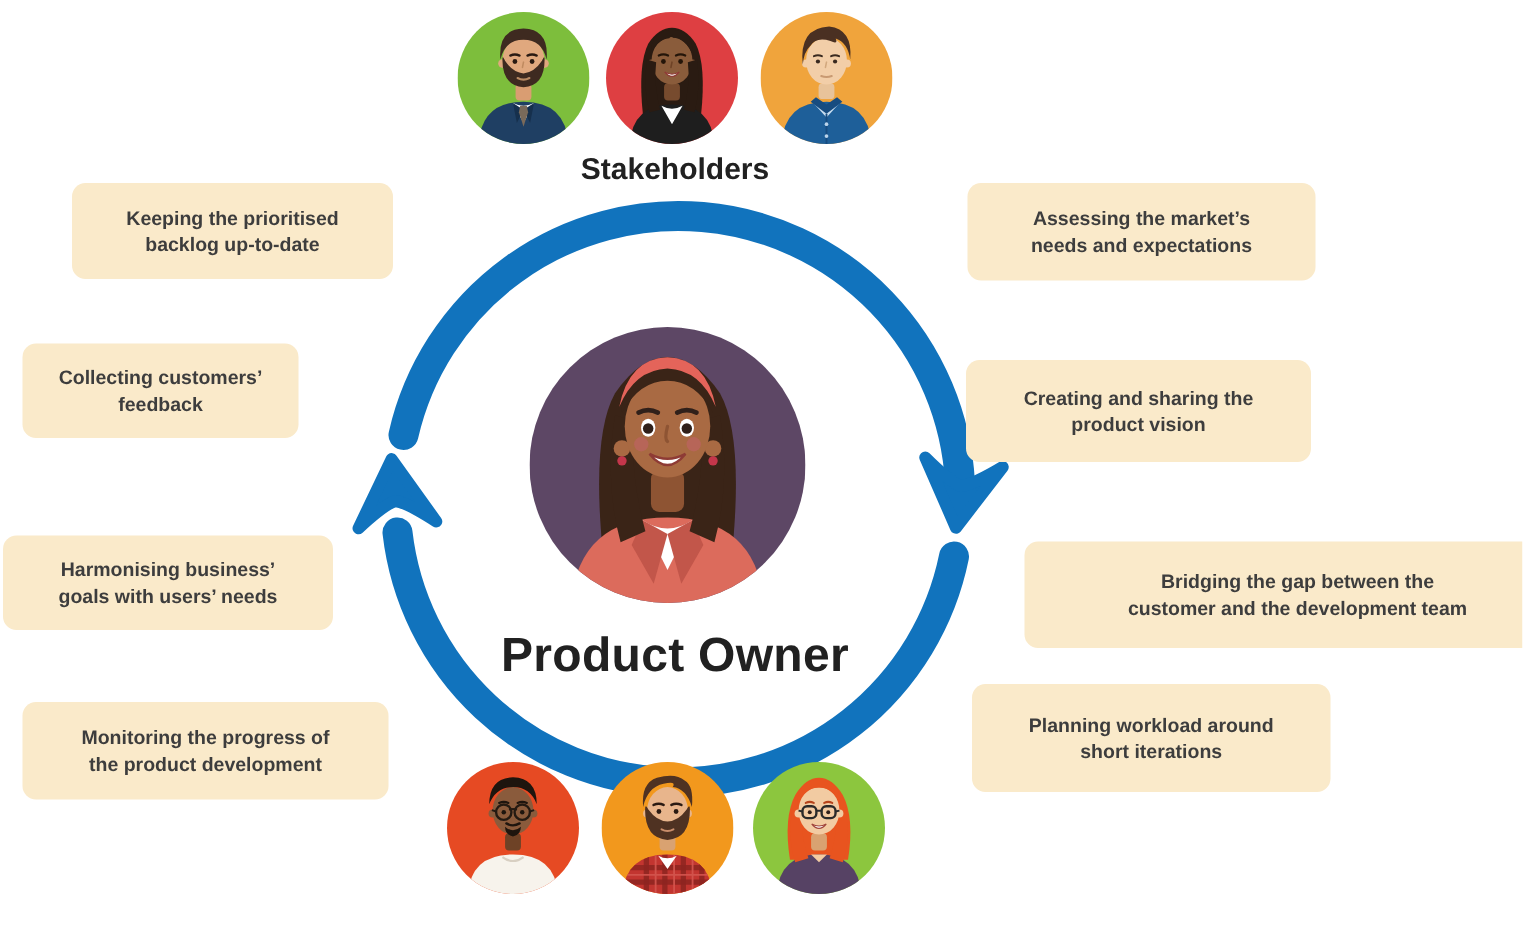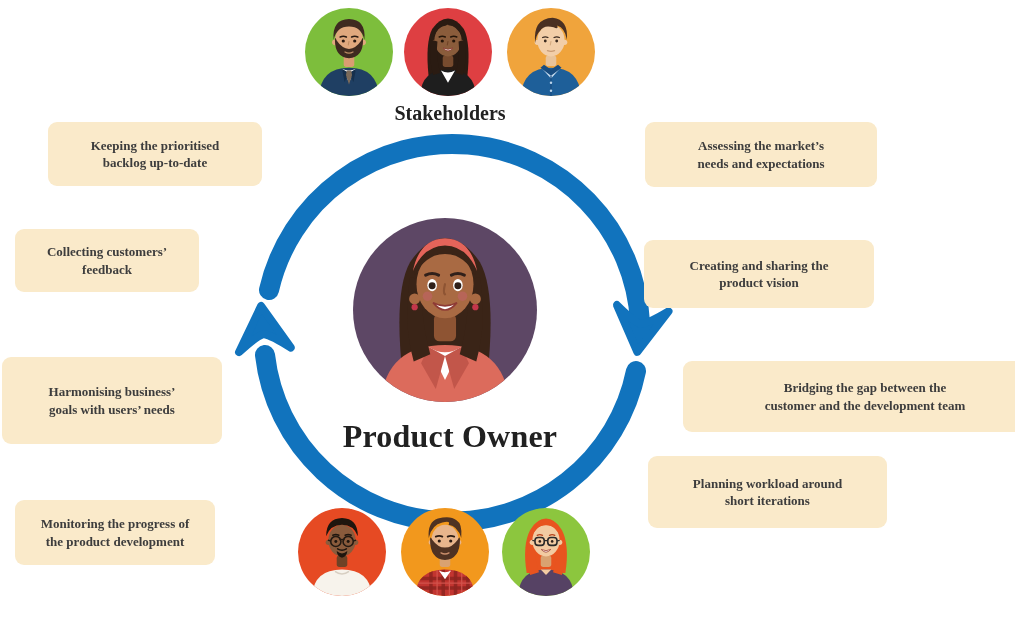--- a/index.html
+++ b/index.html
@@ -1,20 +1,20 @@
 <!DOCTYPE html>
 <html style="--arrow-blue: #1173BD; --box-bg: #FAEACA; --box-text: #3D3D3D; --caption-text: #212121; --stakeholder1-bg: #7DBE3C; --stakeholder2-bg: #DE3F42; --stakeholder3-bg: #F0A43C; --developer1-bg: #E64A23; --developer2-bg: #F2981D; --developer3-bg: #8CC63E; --product-owner-bg: #5D4765;"><head>
 <meta charset="utf-8">
 <style>
   :root{
     --arrow-blue:#1173BD; --box-bg:#FAEACA; --box-text:#3D3D3D; --caption-text:#212121;
   }
   html,body{margin:0;padding:0;background:#fff;}
   .canvas{position:relative;width:1015px;height:629px;background:#fff;overflow:hidden;
-          font-family:Liberation Serif, serif;}
+          font-family:Liberation Sans, sans-serif;}
   .ring{position:absolute;left:0;top:0;z-index:1;}
   .avatar{position:absolute;z-index:3;}
   .avatar svg{display:block;width:100%;height:100%;}
   .box{position:absolute;z-index:4;background:var(--box-bg);color:var(--box-text);
        font-weight:700;font-size:13px;line-height:1.32;border-radius:9px;
        display:flex;align-items:center;justify-content:center;text-align:center;
        white-space:pre-line;padding:6px 10px;box-sizing:border-box;}
   .caption{position:absolute;z-index:4;color:var(--caption-text);font-weight:700;
            text-align:center;}
   .caption.small{font-size:20px;}
@@ -264,23 +264,23 @@
         <path d="M44.5 47 Q50 53.5 55.5 47 Q50 50 44.5 47 Z" fill="#FFFFFF" stroke="#A0443C" stroke-width="0.9"></path>
       </g>
     </svg>
   </div>
 
 
   <div class="box" style="left:48px;top:122px;width:214px;height:64px">Keeping the prioritised
 backlog up-to-date</div>
   <div class="box" style="left:15px;top:229px;width:184px;height:63px">Collecting customers’
 feedback</div>
-  <div class="box" style="left:2px;top:357px;width:220px;height:87px">Harmonising business’
+  <div class="box" style="left:2px;top:357px;width:220px;height:63px">Harmonising business’
 goals with users’ needs</div>
-  <div class="box" style="left:15px;top:500px;width:200px;height:65px">Monitoring the progress of
+  <div class="box" style="left:15px;top:468px;width:244px;height:65px">Monitoring the progress of
 the product development</div>
 
   <div class="box" style="left:645px;top:122px;width:232px;height:65px">Assessing the market’s
 needs and expectations</div>
   <div class="box" style="left:644px;top:240px;width:230px;height:68px">Creating and sharing the
 product vision</div>
   <div class="box" style="left:683px;top:361px;width:364px;height:71px">Bridging the gap between the
 customer and the development team</div>
   <div class="box" style="left:648px;top:456px;width:239px;height:72px">Planning workload around
 short iterations</div>

